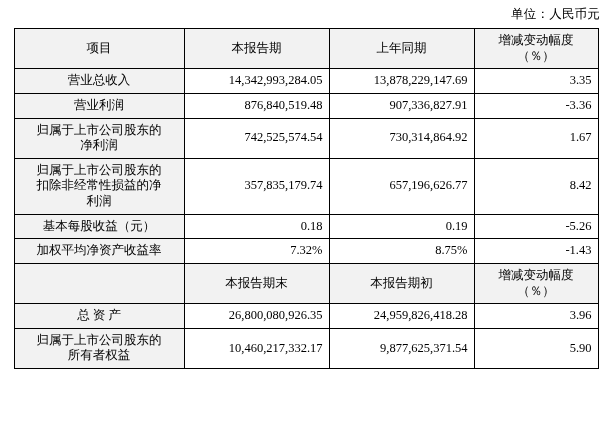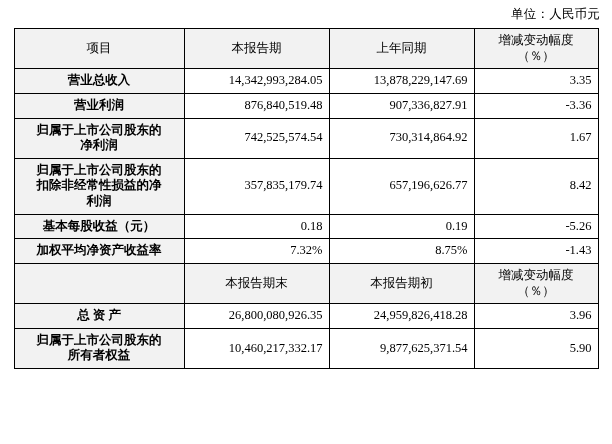--- a/index.html
+++ b/index.html
@@ -46,21 +46,20 @@
   col.c-v3 { width: 124px; }
 
   .hdr {
     background: #f2f2f2;
     text-align: center;
     font-weight: normal;
   }
   .lbl {
     background: #f2f2f2;
     text-align: center;
-    font-weight: bold;
   }
   .num {
     text-align: right;
     padding-right: 8px;
     margin-left: 16px;
   }
   .pct {
     text-align: right;
     padding-right: 10px;
   }

